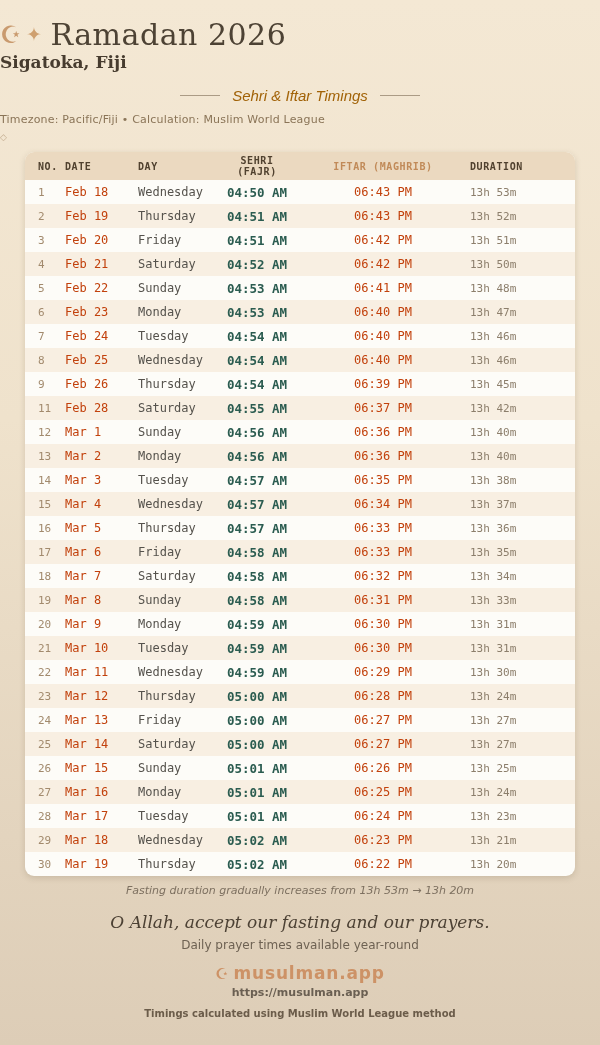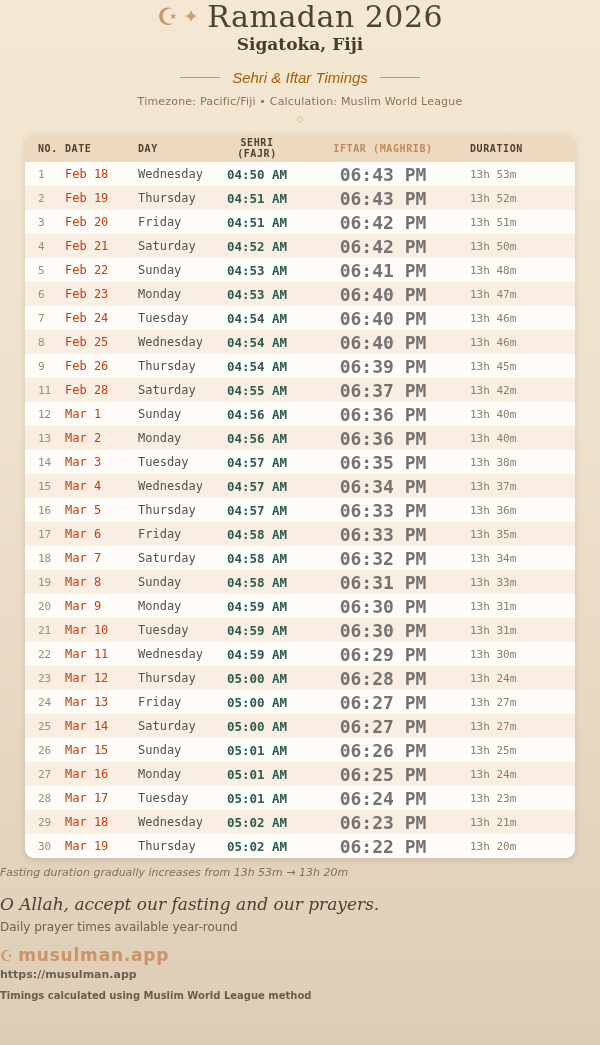--- a/index.html
+++ b/index.html
@@ -3,21 +3,21 @@
 <meta charset="utf-8">
 <style>
   * { margin:0; padding:0; box-sizing:border-box; }
   html,body { width:600px; height:1045px; }
   body {
     font-family:"DejaVu Sans", sans-serif;
     background:linear-gradient(180deg,#f4e8d4 0%,#efe2cc 40%,#ddcdb7 100%);
     overflow:hidden;
     color:#4c4134;
   }
-  .page-header { text-align:center; }
+  .page-header { text-align:left; padding-top:18px; }
   .title-row { font-family:"DejaVu Serif", serif; font-size:30px; color:#4d4234; letter-spacing:0.5px; line-height:1.1; }
   .crescent-star { color:#c99a6e; font-size:24px; vertical-align:2px; margin-right:4px; }
   .sparkle { color:#cfa06f; font-size:19px; vertical-align:4px; margin-right:8px; }
   .location { font-family:"DejaVu Serif", serif; font-size:17px; font-weight:bold; color:#473c2f; margin-top:1px; }
   .divider-row { margin-top:15px; display:flex; align-items:center; justify-content:center; gap:12px; }
   .divider-line { width:40px; height:1px; background:#ab9b85; }
   .subtitle { font-family:Liberation Sans, sans-serif; font-style:italic; font-size:15px; color:#a16207; }
   .meta { margin-top:9px; font-size:11px; color:#8a7457; letter-spacing:0.2px; }
   .diamond { margin-top:6px; font-size:9px; color:#c2ab8e; }
 
@@ -39,24 +39,24 @@
   thead th.center, td.center { text-align:center; }
   thead th.th-iftar { color:#c18a58; }
   th.th-dur, td.td-dur { padding-right:60px; }
   tbody tr { height:24px; }
   tbody tr:nth-child(even) { background:#f8efe2; }
   td { font-size:12px; padding:0; white-space:nowrap; }
   td.td-no { padding-left:13px; font-size:11px; color:#a28a6d; }
   td.td-date { color:#c2410c;margin-top:17px; }
   td.td-day { color:#55524c; }
   td.td-sehri { font-weight:bold; font-size:12.5px; color:#2b5c50; }
-  td.td-iftar { font-weight:bold; font-size:18px; color:#737373; }
+  td.td-iftar { font-weight:normal; font-size:12px; color:#c2410c; }
   td.td-dur { font-size:11px; color:#8c7e6b; }
 
-  .page-footer { text-align:left; }
+  .page-footer { text-align:center; }
   .fasting-note { margin-top:8px; font-style:italic; font-size:11px; color:#7d7060; }
   .dua { margin-top:15px; font-family:"DejaVu Serif", serif; font-style:italic; font-size:17px; color:#4c4134; }
   .daily { margin-top:6px; font-size:12px; color:#6e6253; }
   .brand { margin-top:11px; font-size:17px; font-weight:bold; color:#cd9266; letter-spacing:0.8px; cursor:pointer; }
   .brand .brand-crescent { font-weight:normal; font-size:15px; margin-right:4px; }
   .url { margin-top:3px; font-size:11px; font-weight:600; color:#6a5f52; cursor:pointer; }
   .method { margin-top:9px; font-size:10px; font-weight:bold; color:#6b5c4a; }
 </style>
 </head>
 <body>

